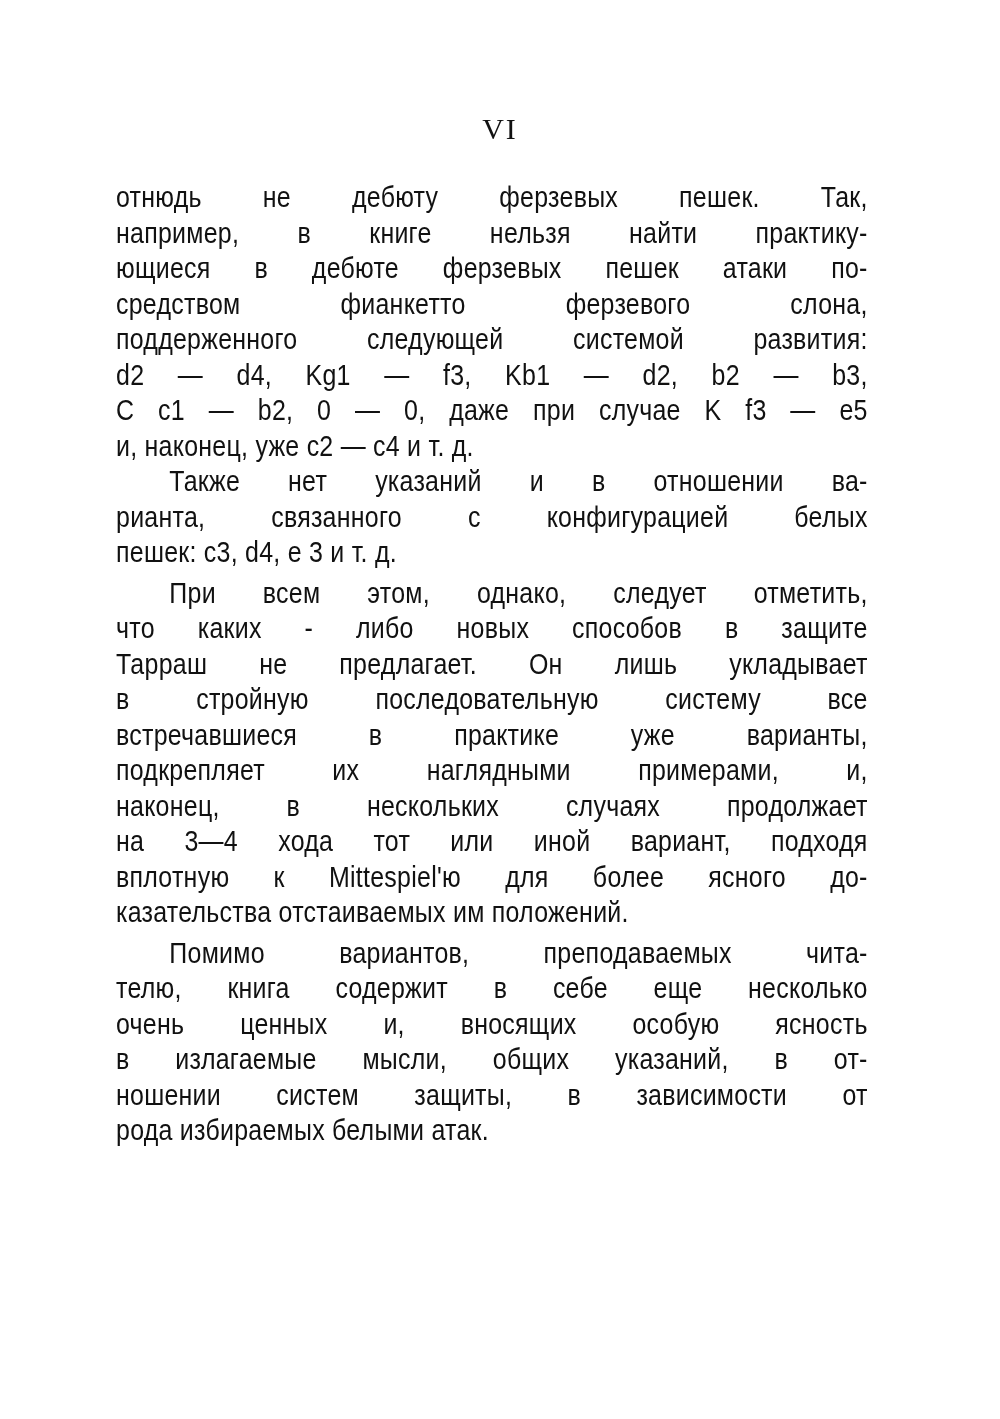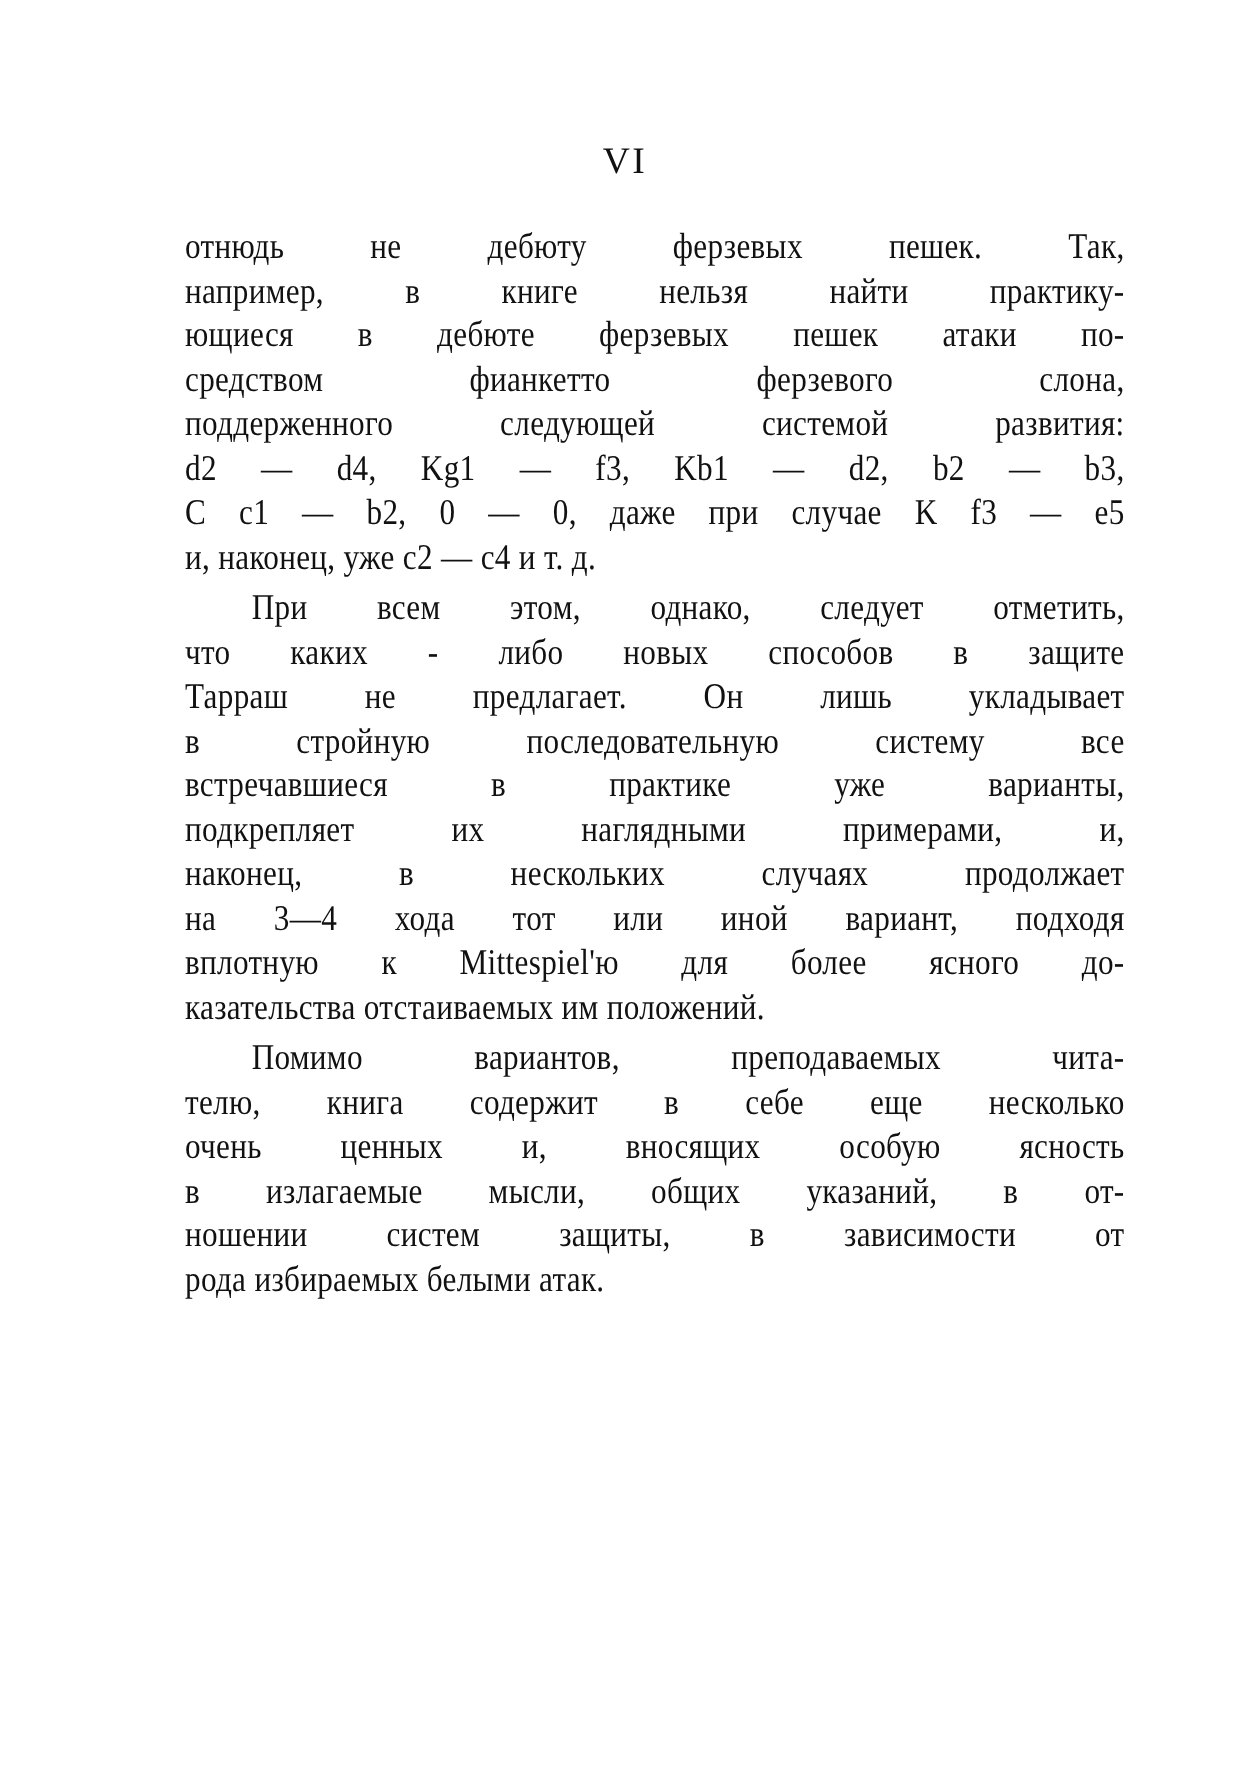--- a/index.html
+++ b/index.html
@@ -7,22 +7,22 @@
     .page {
       position: absolute; left: 0; top: 0; width: 1000px; height: 1138px;
       background: #ffffff; color: #111111;
       font-family: "Liberation Sans Narrow", "Liberation Sans", sans-serif;
     }
     .page-number {
       position: absolute; top: 112px; left: 0; width: 1000px; text-align: center;
       font-family: "Liberation Serif", serif; font-size: 30px; letter-spacing: 2px;
     }
     .text-block {
-      position: absolute; left: 148px; width: 752px; top: 180px;
-      font-family: Liberation Serif, serif;
+      position: absolute; left: 116px; width: 752px; top: 180px;
+      font-family: Liberation Sans, sans-serif;
     }
     .line {
       height: 35.5px; line-height: 35.5px; font-size: 29px;
       white-space: nowrap; text-align: justify; text-align-last: justify;
       transform: scaleX(0.86); transform-origin: left center; width: 874px;
       letter-spacing: 0.3px;
     }
     .line.last { text-align-last: left; }
     .line.indent { padding-left: 62px; box-sizing: border-box; }
     .para-gap { height: 5px; }
@@ -39,20 +39,25 @@
       <div class="line">отнюдь не дебюту ферзевых пешек. Так,</div>
       <div class="line">например, в книге нельзя найти практику-</div>
       <div class="line">ющиеся в дебюте ферзевых пешек атаки по-</div>
       <div class="line">средством фианкетто ферзевого слона,</div>
       <div class="line">поддерженного следующей системой развития:</div>
       <div class="line">d2 — d4, Kg1 — f3, Kb1 — d2, b2 — b3,</div>
       <div class="line">C c1 — b2, 0 — 0, даже при случае K f3 — e5</div>
       <div class="line last">и, наконец, уже c2 — c4 и т. д.</div>
     </div>
 
+    <div class="paragraph">
+      <div class="line indent">Также нет указаний и в отношении ва-</div>
+      <div class="line">рианта, связанного с конфигурацией белых</div>
+      <div class="line last">пешек: c3, d4, e 3 и т. д.</div>
+    </div>
 
 
     <div class="para-gap"></div>
 
     <div class="paragraph">
       <div class="line indent">При всем этом, однако, следует отметить,</div>
       <div class="line">что каких - либо новых способов в защите</div>
       <div class="line">Тарраш не предлагает. Он лишь укладывает</div>
       <div class="line">в стройную последовательную систему все</div>
       <div class="line">встречавшиеся в практике уже варианты,</div>

